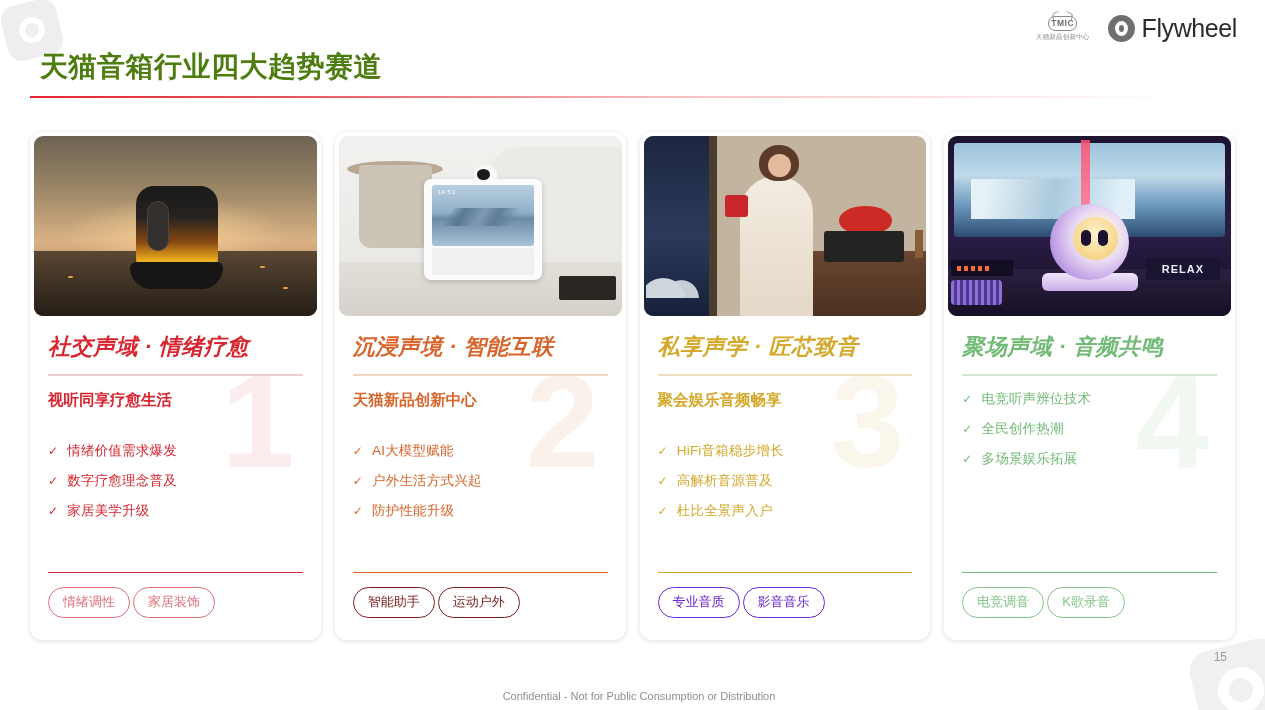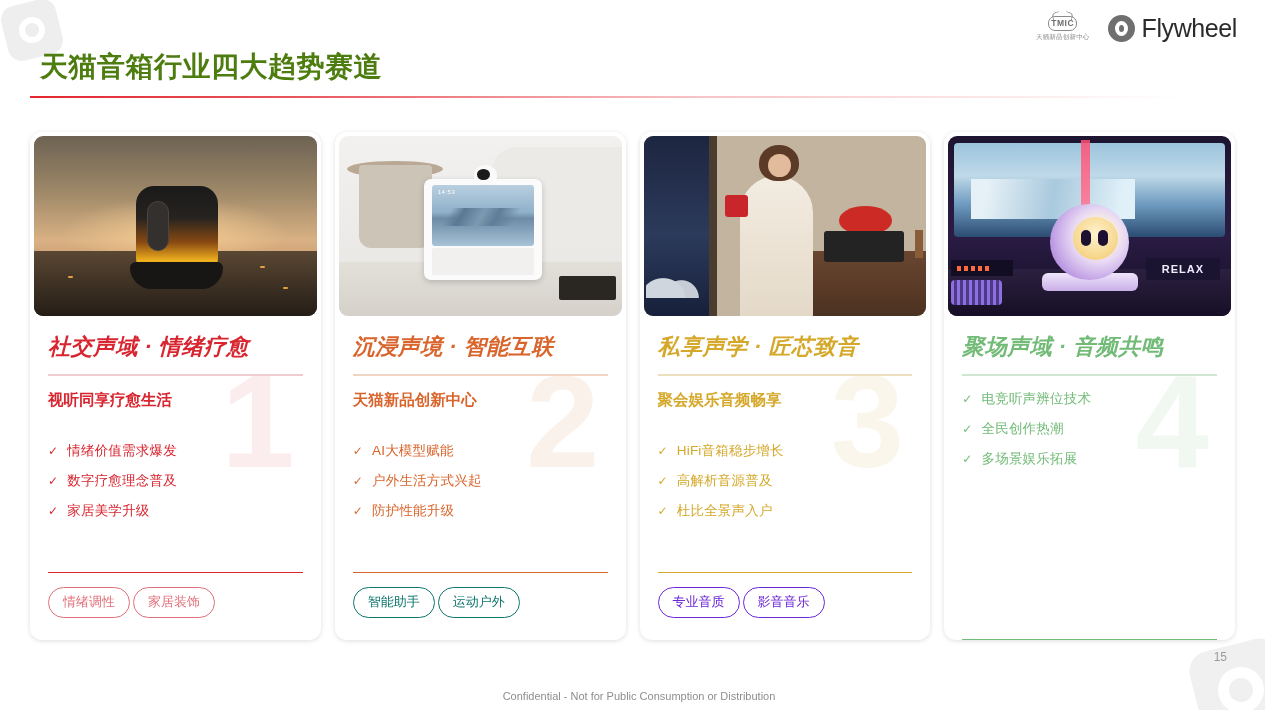--- a/index.html
+++ b/index.html
@@ -451,21 +451,21 @@
         <li>
             <span class="chk">✓</span>
             <span>户外生活方式兴起</span>
           </li>
         <li>
             <span class="chk">✓</span>
             <span>防护性能升级</span>
           </li>
       </ul>
       <div class="foot-sep" style="background:#d9652c"></div>
-      <div class="tags" style="color:#0f766e">
+      <div class="tags" style="color:#7f1d1d">
         <span class="tag">智能助手</span>
         <span class="tag">运动户外</span>
       </div>
     </div>
   </div>
 
   <div class="card">
     <div class="card-media">
       <div class="scene">
         <div class="s3-wall"></div>
@@ -540,19 +540,23 @@
         <li>
             <span class="chk">✓</span>
             <span>全民创作热潮</span>
           </li>
         <li>
             <span class="chk">✓</span>
             <span>多场景娱乐拓展</span>
           </li>
       </ul>
       <div class="foot-sep" style="background:#72bb77"></div>
+      <div class="tags" style="color:#85c489">
+        <span class="tag">电竞调音</span>
+        <span class="tag">K歌录音</span>
+      </div>
     </div>
   </div>
 
 </div>
 
 <div class="footer-note">Confidential - Not for Public Consumption or Distribution</div>
 <div class="page-num">15</div>
 
 </body></html>

